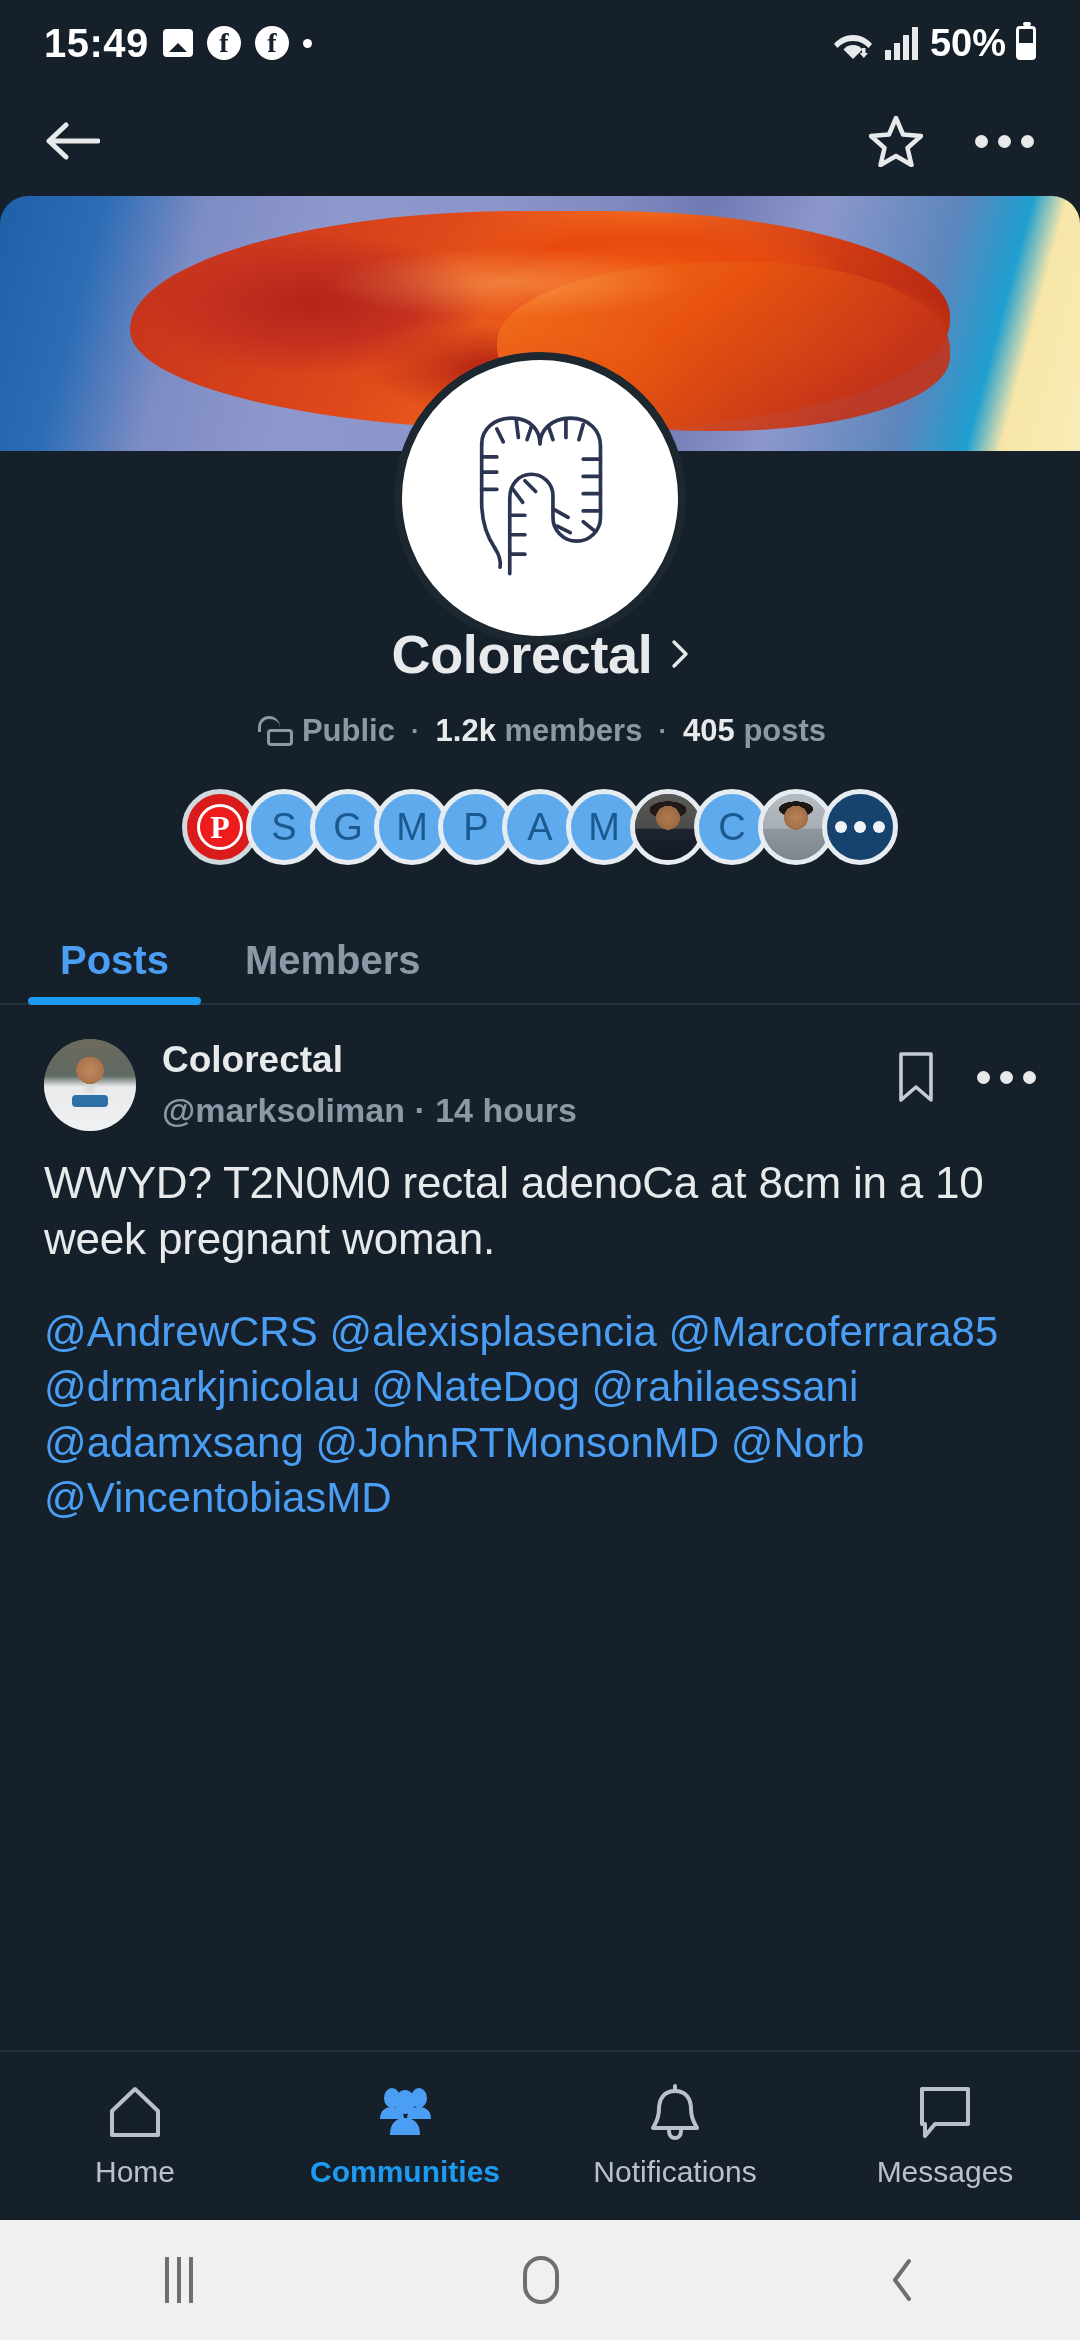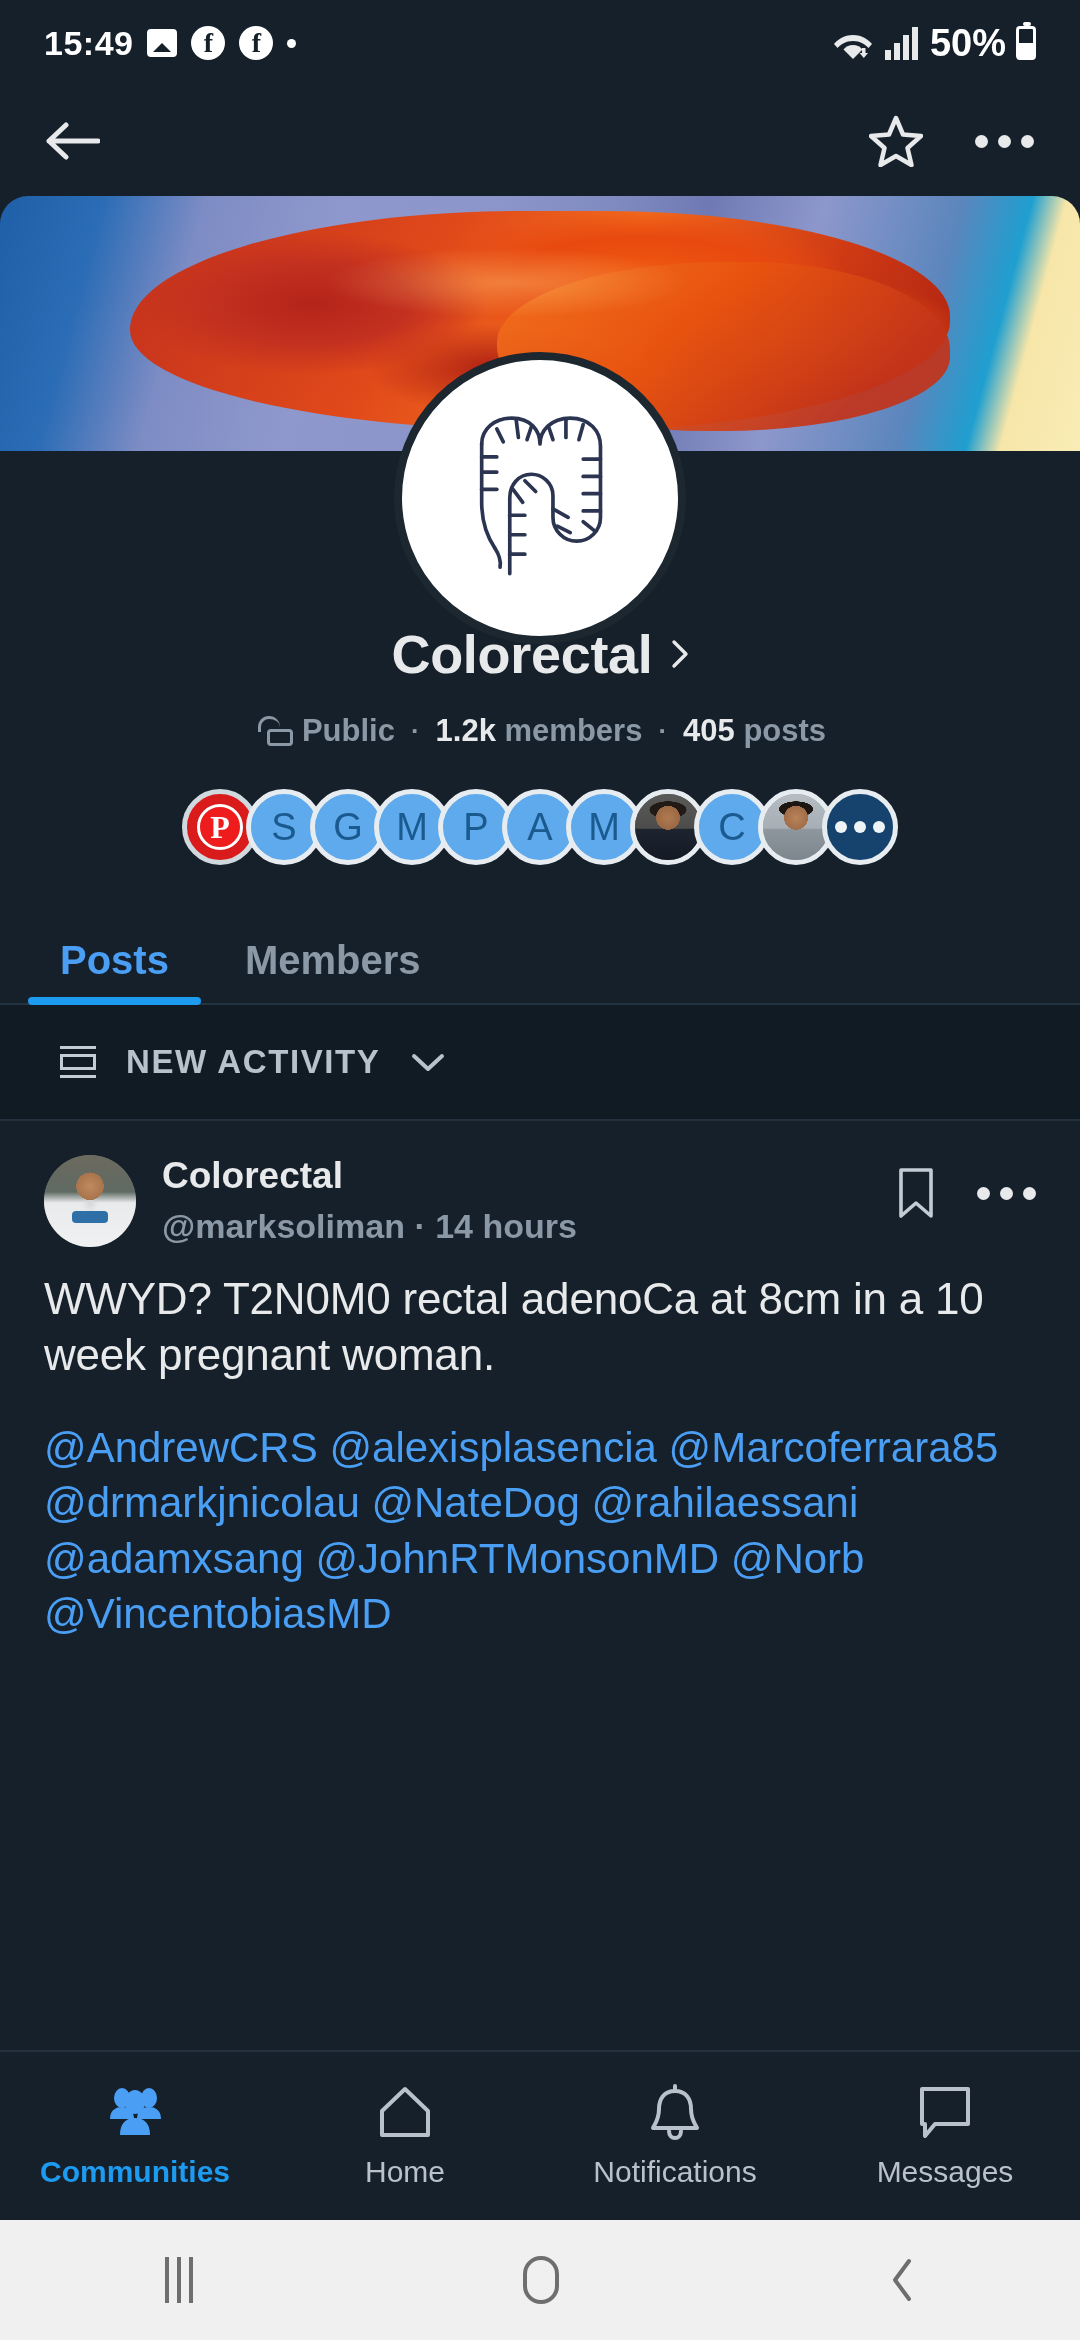--- a/index.html
+++ b/index.html
@@ -12,21 +12,21 @@
   .phone { position: relative; width: 1080px; height: 2340px; background: #15202b; }
 
   
   .statusbar {
     height: 86px; display: flex; align-items: center;
     justify-content: space-between; padding: 0 44px 0 44px;
     color: #ffffff;
   }
   .sb-left { display: flex; align-items: center; gap: 14px; }
   .sb-right { display: flex; align-items: center; gap: 10px; }
-  .sb-time { font-size: 34px; font-weight: 600; letter-spacing: 0.5px; }
+  .sb-time { font-size: 40px; font-weight: 600; letter-spacing: 0.5px; }
   .sb-pct { font-size: 38px; font-weight: 600; }
   .icon-img {
     width: 30px; height: 28px; border: 3px solid #fff; border-radius: 4px;
     position: relative; background: #fff;
   }
   .icon-img::after {
     content: ""; position: absolute; left: 3px; bottom: 2px;
     width: 0; height: 0; border-left: 9px solid transparent;
     border-right: 9px solid transparent; border-bottom: 9px solid #15202b;
   }
@@ -364,31 +364,20 @@
           </span>
         </div>
     </div>
   </div>
 
   <div class="tabs">
     <div class="tab active">Posts</div>
     <div class="tab">Members</div>
   </div>
 
-  <div class="activity">
-    <span class="act-icon">
-      <span class="l1"></span>
-        <span class="box"></span>
-        <span class="l2"></span>
-    </span>
-    <span class="act-label">NEW ACTIVITY</span>
-    <svg width="36" height="22" viewBox="0 0 36 22">
-      <path d="M4 5 L18 18 L32 5" stroke="#b7c2cc" stroke-width="4" fill="none" stroke-linecap="round" stroke-linejoin="round"></path>
-    </svg>
-  </div>
 
   <div class="post">
     <div class="post-head">
       <div class="post-av"></div>
       <div class="post-meta">
         <div class="post-name">Colorectal</div>
         <div class="post-sub">
           <span>@marksoliman</span>
           <span>·</span>
           <span>14 hours</span>
@@ -403,43 +392,43 @@
             <i></i>
             <i></i>
           </div>
       </div>
     </div>
     <div class="post-body">WWYD? T2N0M0 rectal adenoCa at 8cm in a 10 week pregnant woman.</div>
     <div class="post-mentions">@AndrewCRS @alexisplasencia @Marcoferrara85 @drmarkjnicolau @NateDog @rahilaessani @adamxsang @JohnRTMonsonMD @Norb @VincentobiasMD</div>
   </div>
 
   <div class="bottomnav">
+    <div class="bn">
+      <span class="bn-ico">
+        <svg width="56" height="56" viewBox="0 0 56 56">
+          <path d="M28 5 L51 27 L51 51 L5 51 L5 27 Z" fill="none" stroke="#b9c2cb" stroke-width="4" stroke-linejoin="round"></path>
+        </svg>
+      </span>
+      <span>Home</span>
+    </div>
     <div class="bn active">
       <span class="bn-ico">
         <svg width="58" height="54" viewBox="0 0 58 54">
           <ellipse cx="16" cy="13" rx="8" ry="10" fill="#4a9ff5"></ellipse>
           <ellipse cx="43" cy="13" rx="8" ry="10" fill="#4a9ff5"></ellipse>
           <path d="M4 34 C4 25 10 22 16 22 C22 22 28 25 28 34 Z" fill="#4a9ff5"></path>
           <path d="M31 34 C31 25 37 22 43 22 C49 22 55 25 55 34 Z" fill="#4a9ff5"></path>
           <ellipse cx="29" cy="17" rx="10" ry="12" fill="#4a9ff5"></ellipse>
           <path d="M14 50 C14 37 21 33 29 33 C37 33 44 37 44 50 Z" fill="#4a9ff5"></path>
         </svg>
       </span>
       <span>Communities</span>
     </div>
     <div class="bn">
       <span class="bn-ico">
-        <svg width="56" height="56" viewBox="0 0 56 56">
-          <path d="M28 5 L51 27 L51 51 L5 51 L5 27 Z" fill="none" stroke="#b9c2cb" stroke-width="4" stroke-linejoin="round"></path>
-        </svg>
-      </span>
-      <span>Home</span>
-    </div>
-    <div class="bn">
-      <span class="bn-ico">
         <svg width="54" height="58" viewBox="0 0 54 58">
           <path d="M27 3 L27 8 M27 8 C16 8 11 16 11 26 C11 36 7 41 5 45 L49 45 C47 41 43 36 43 26 C43 16 38 8 27 8 Z" fill="none" stroke="#b9c2cb" stroke-width="4" stroke-linejoin="round" stroke-linecap="round"></path>
           <path d="M21 48 C21 53 24 55 27 55 C30 55 33 53 33 48" fill="none" stroke="#b9c2cb" stroke-width="4" stroke-linecap="round"></path>
         </svg>
       </span>
       <span>Notifications</span>
     </div>
     <div class="bn">
       <span class="bn-ico">
         <svg width="56" height="56" viewBox="0 0 56 56">

